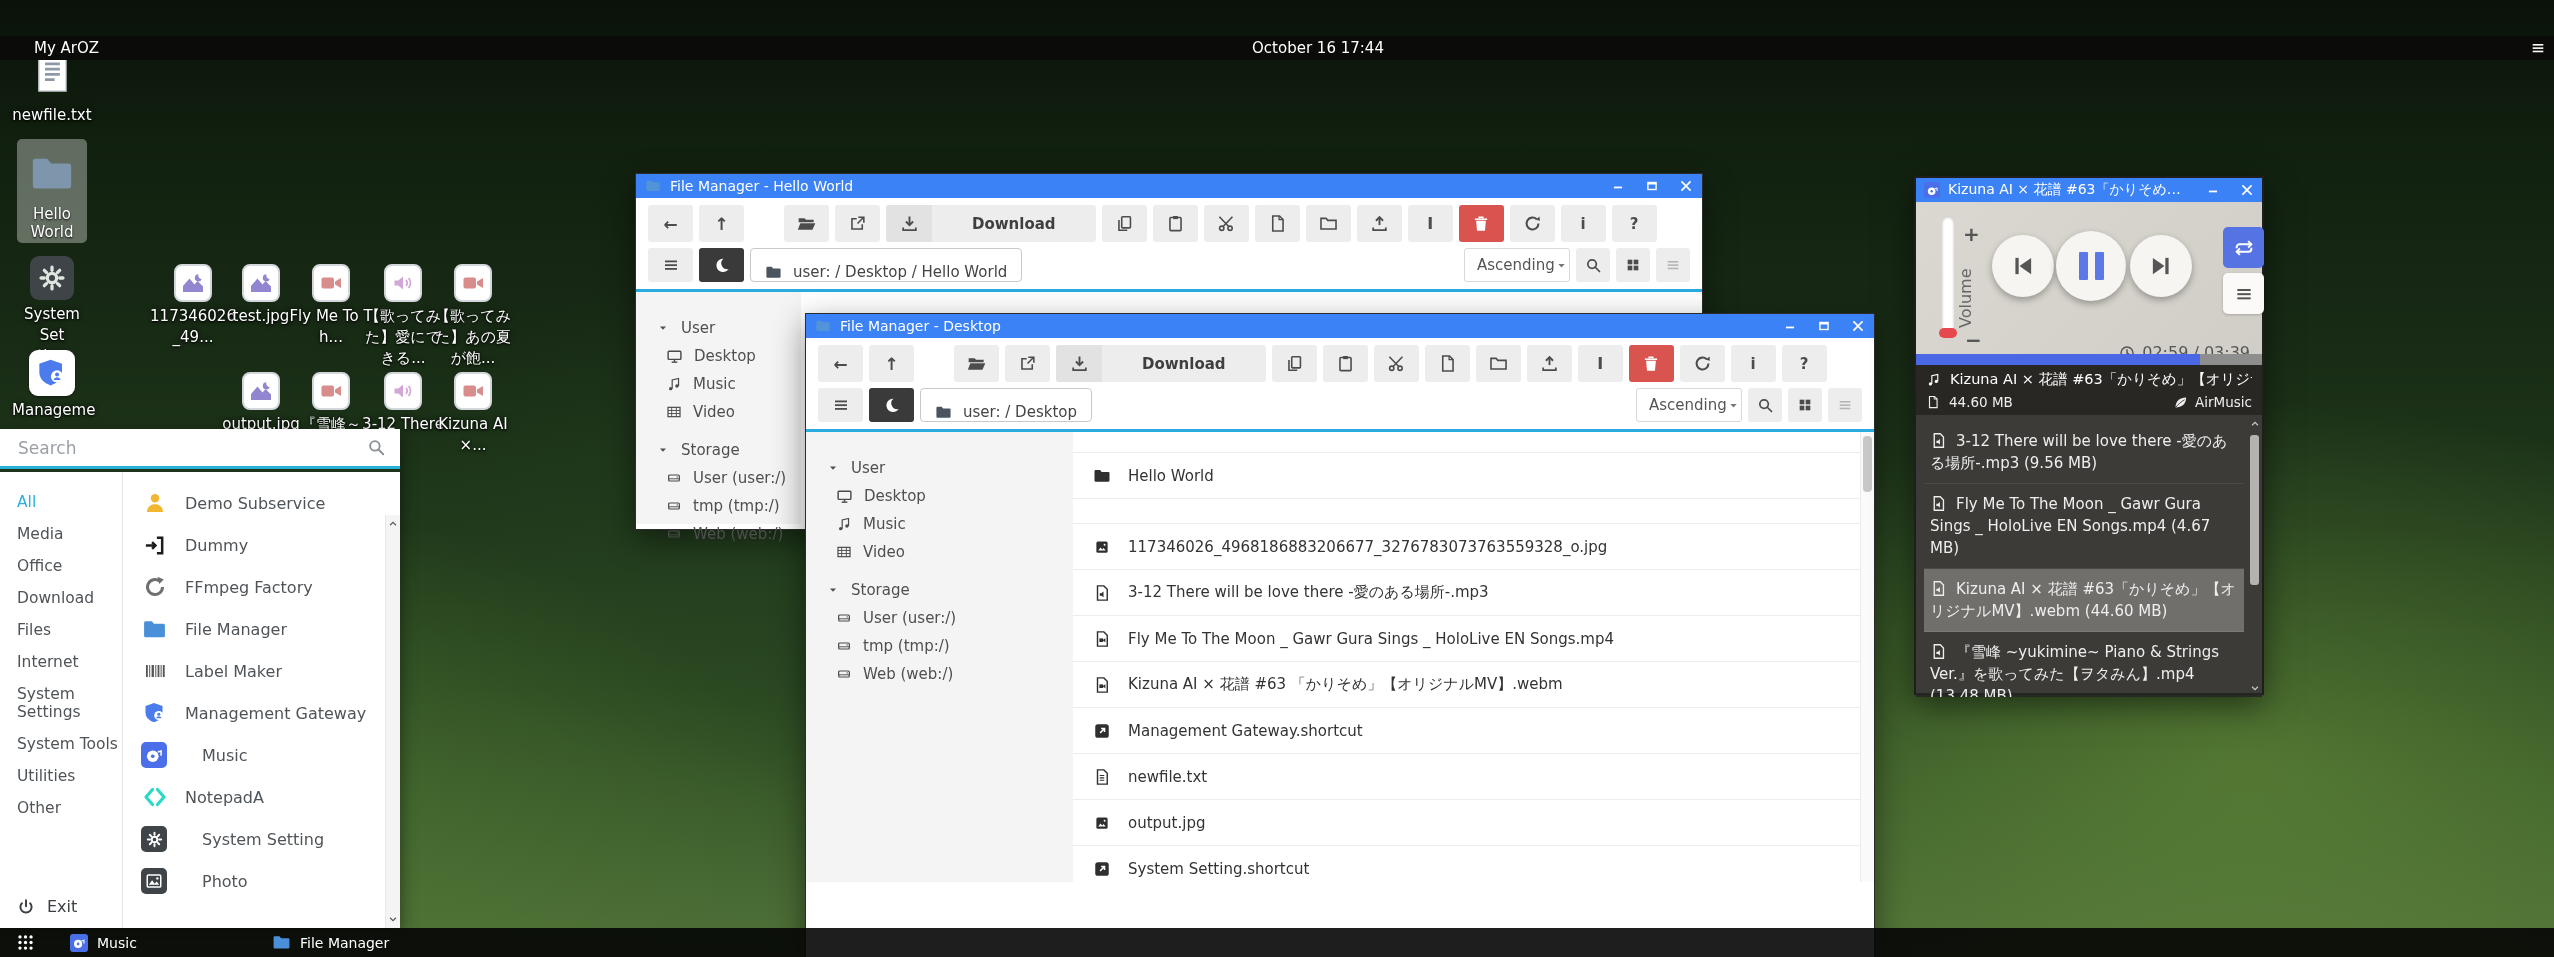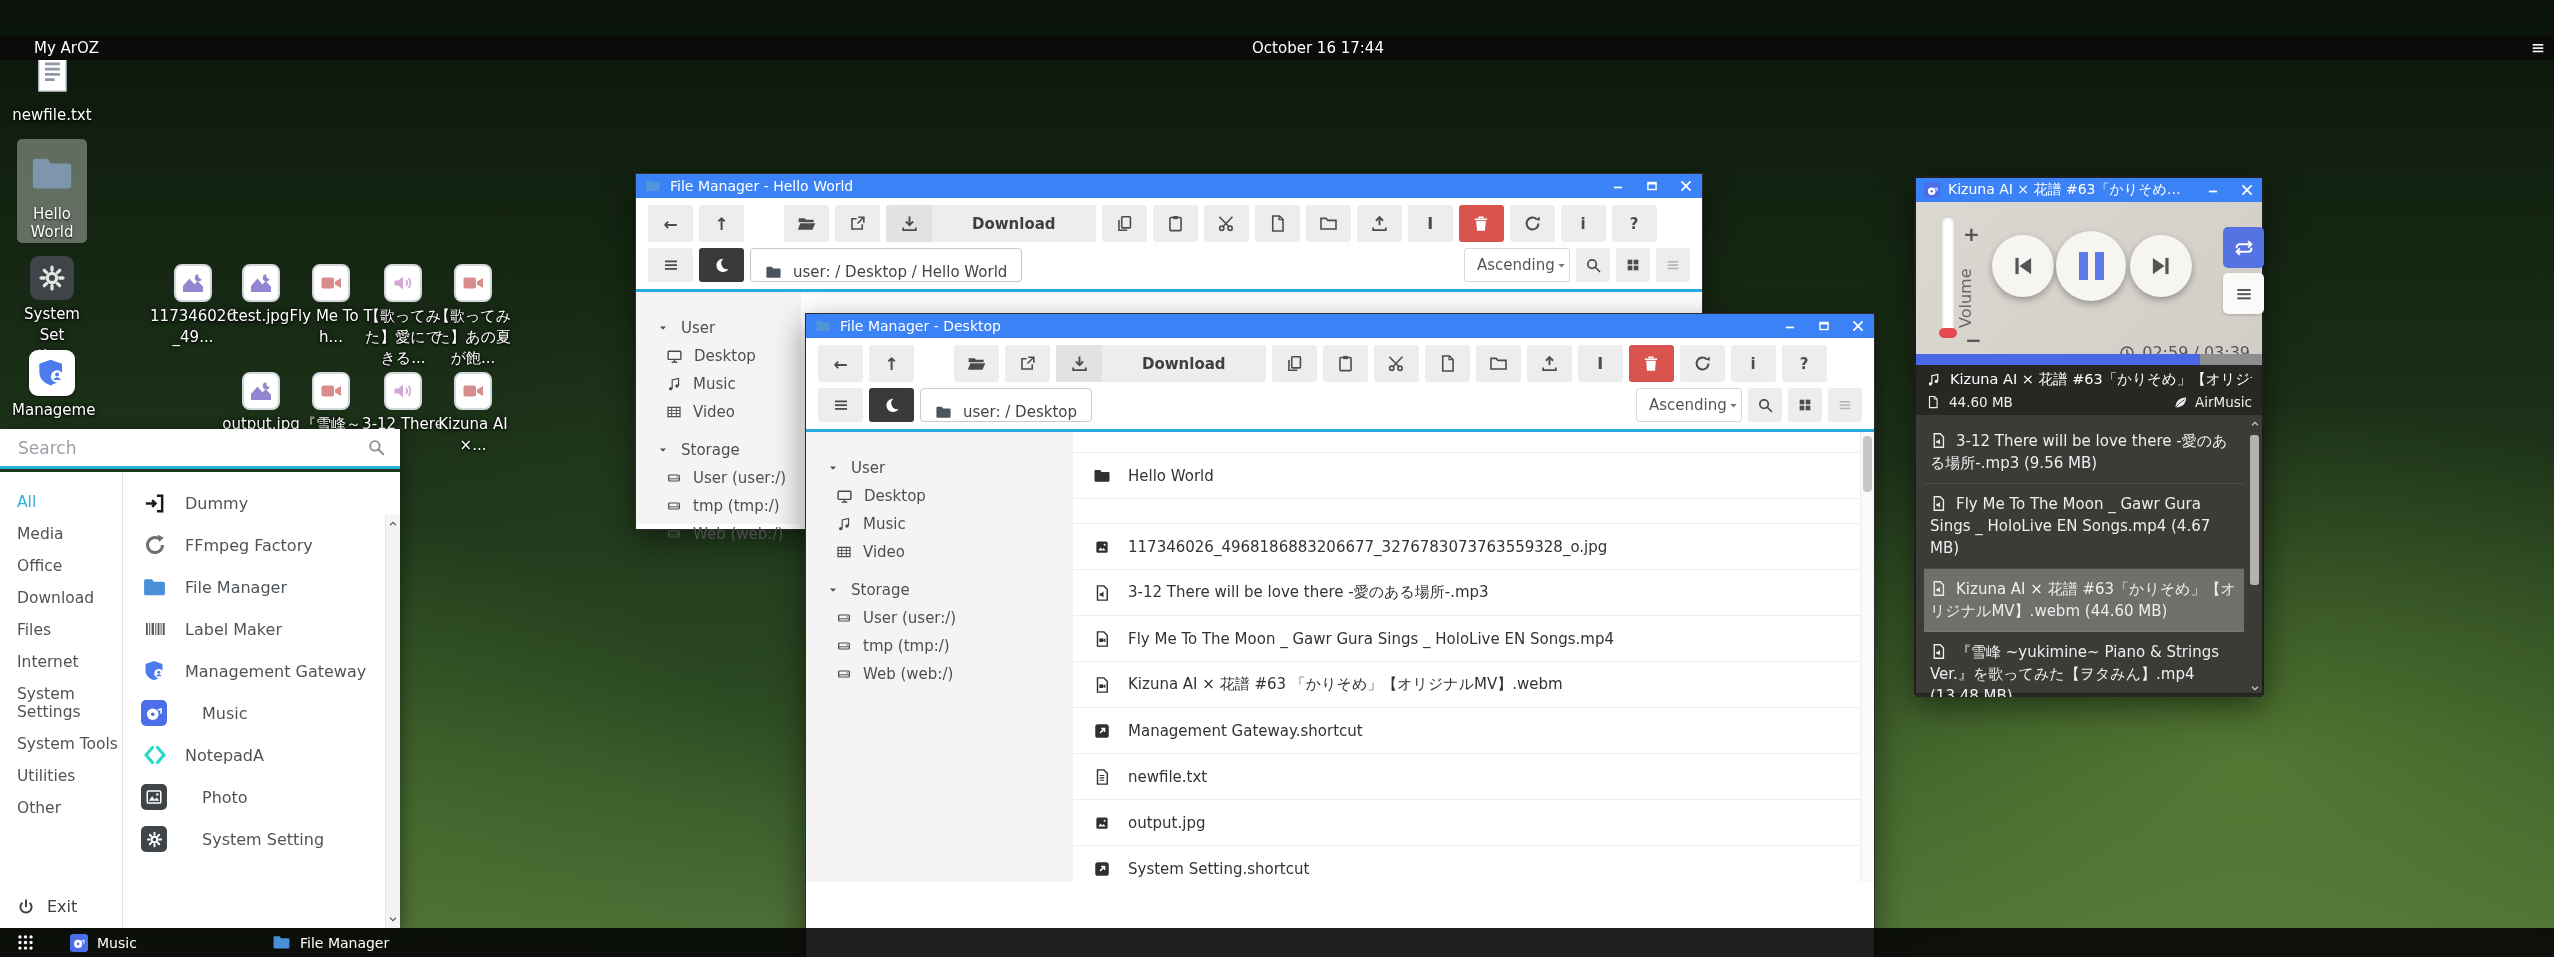--- a/index.html
+++ b/index.html
@@ -1131,20 +1131,28 @@
         <div class="sm-exit">
           <svg width="18" height="18" class="ic">
               <use href="#s-power"></use>
             </svg>
           <span>Exit</span>
         </div>
       </div>
       <div class="sm-apps">
         <div class="sm-app">
             <span class="sm-appic">
+              <svg width="24" height="24" style="color:#f2b632">
+                <use href="#s-person"></use>
+              </svg>
+            </span>
+            <span>Demo Subservice</span>
+          </div>
+        <div class="sm-app">
+            <span class="sm-appic">
               <svg width="23" height="23" style="color:#1c1c1c">
                 <use href="#s-login"></use>
               </svg>
             </span>
             <span>Dummy</span>
           </div>
         <div class="sm-app">
             <span class="sm-appic">
               <svg width="24" height="24" style="color:#6f6f6f">
                 <use href="#s-cycle"></use>
@@ -1187,33 +1195,33 @@
         <div class="sm-app">
             <span class="sm-appic">
               <svg width="24" height="24" style="color:#2bd9c8">
                 <use href="#s-chevrons"></use>
               </svg>
             </span>
             <span>NotepadA</span>
           </div>
         <div class="sm-app">
             <span class="mini-tile" style="background:#3e4447">
+              <svg width="17" height="17" style="color:#fff">
+                <use href="#s-gear"></use>
+              </svg>
+            </span>
+            <span style="margin-left:18px">System Setting</span>
+          </div>
+        <div class="sm-app">
+            <span class="mini-tile" style="background:#3e4447">
               <svg width="18" height="18" style="color:#fff">
                 <use href="#s-picframe"></use>
               </svg>
             </span>
             <span style="margin-left:18px">Photo</span>
-          </div>
-        <div class="sm-app">
-            <span class="mini-tile" style="background:#3e4447">
-              <svg width="17" height="17" style="color:#fff">
-                <use href="#s-gear"></use>
-              </svg>
-            </span>
-            <span style="margin-left:18px">System Setting</span>
           </div>
       </div>
       <div class="sm-scroll">
         <span class="arr" style="top:4px">
             <svg width="10" height="10">
               <use href="#s-chevup"></use>
             </svg>
           </span>
         <span class="arr" style="bottom:4px">
             <svg width="10" height="10">

